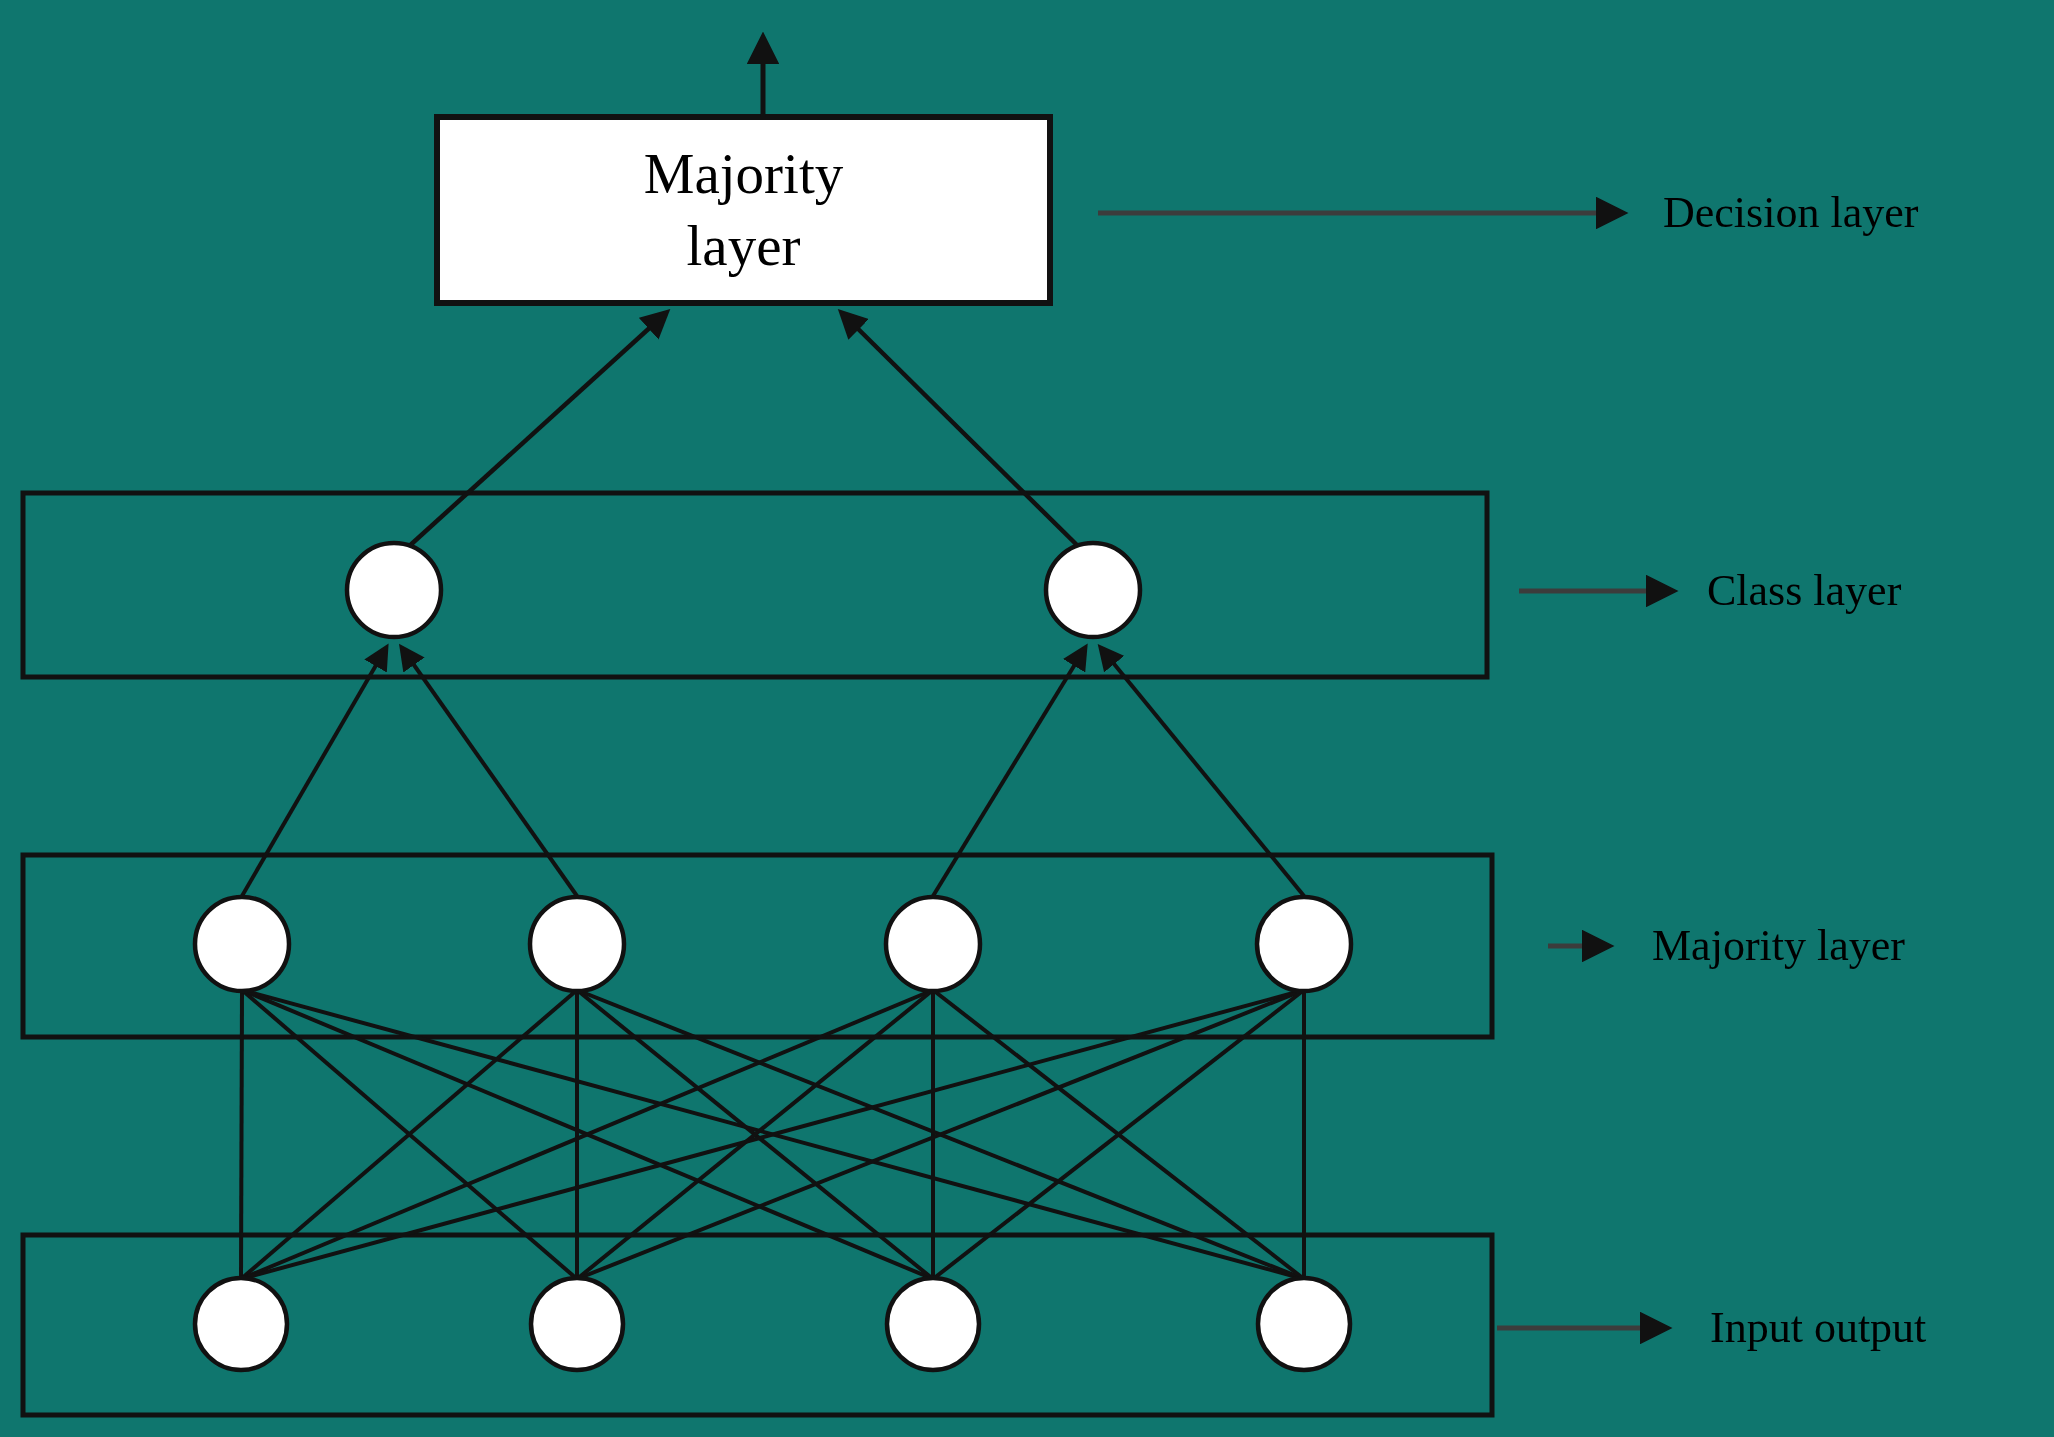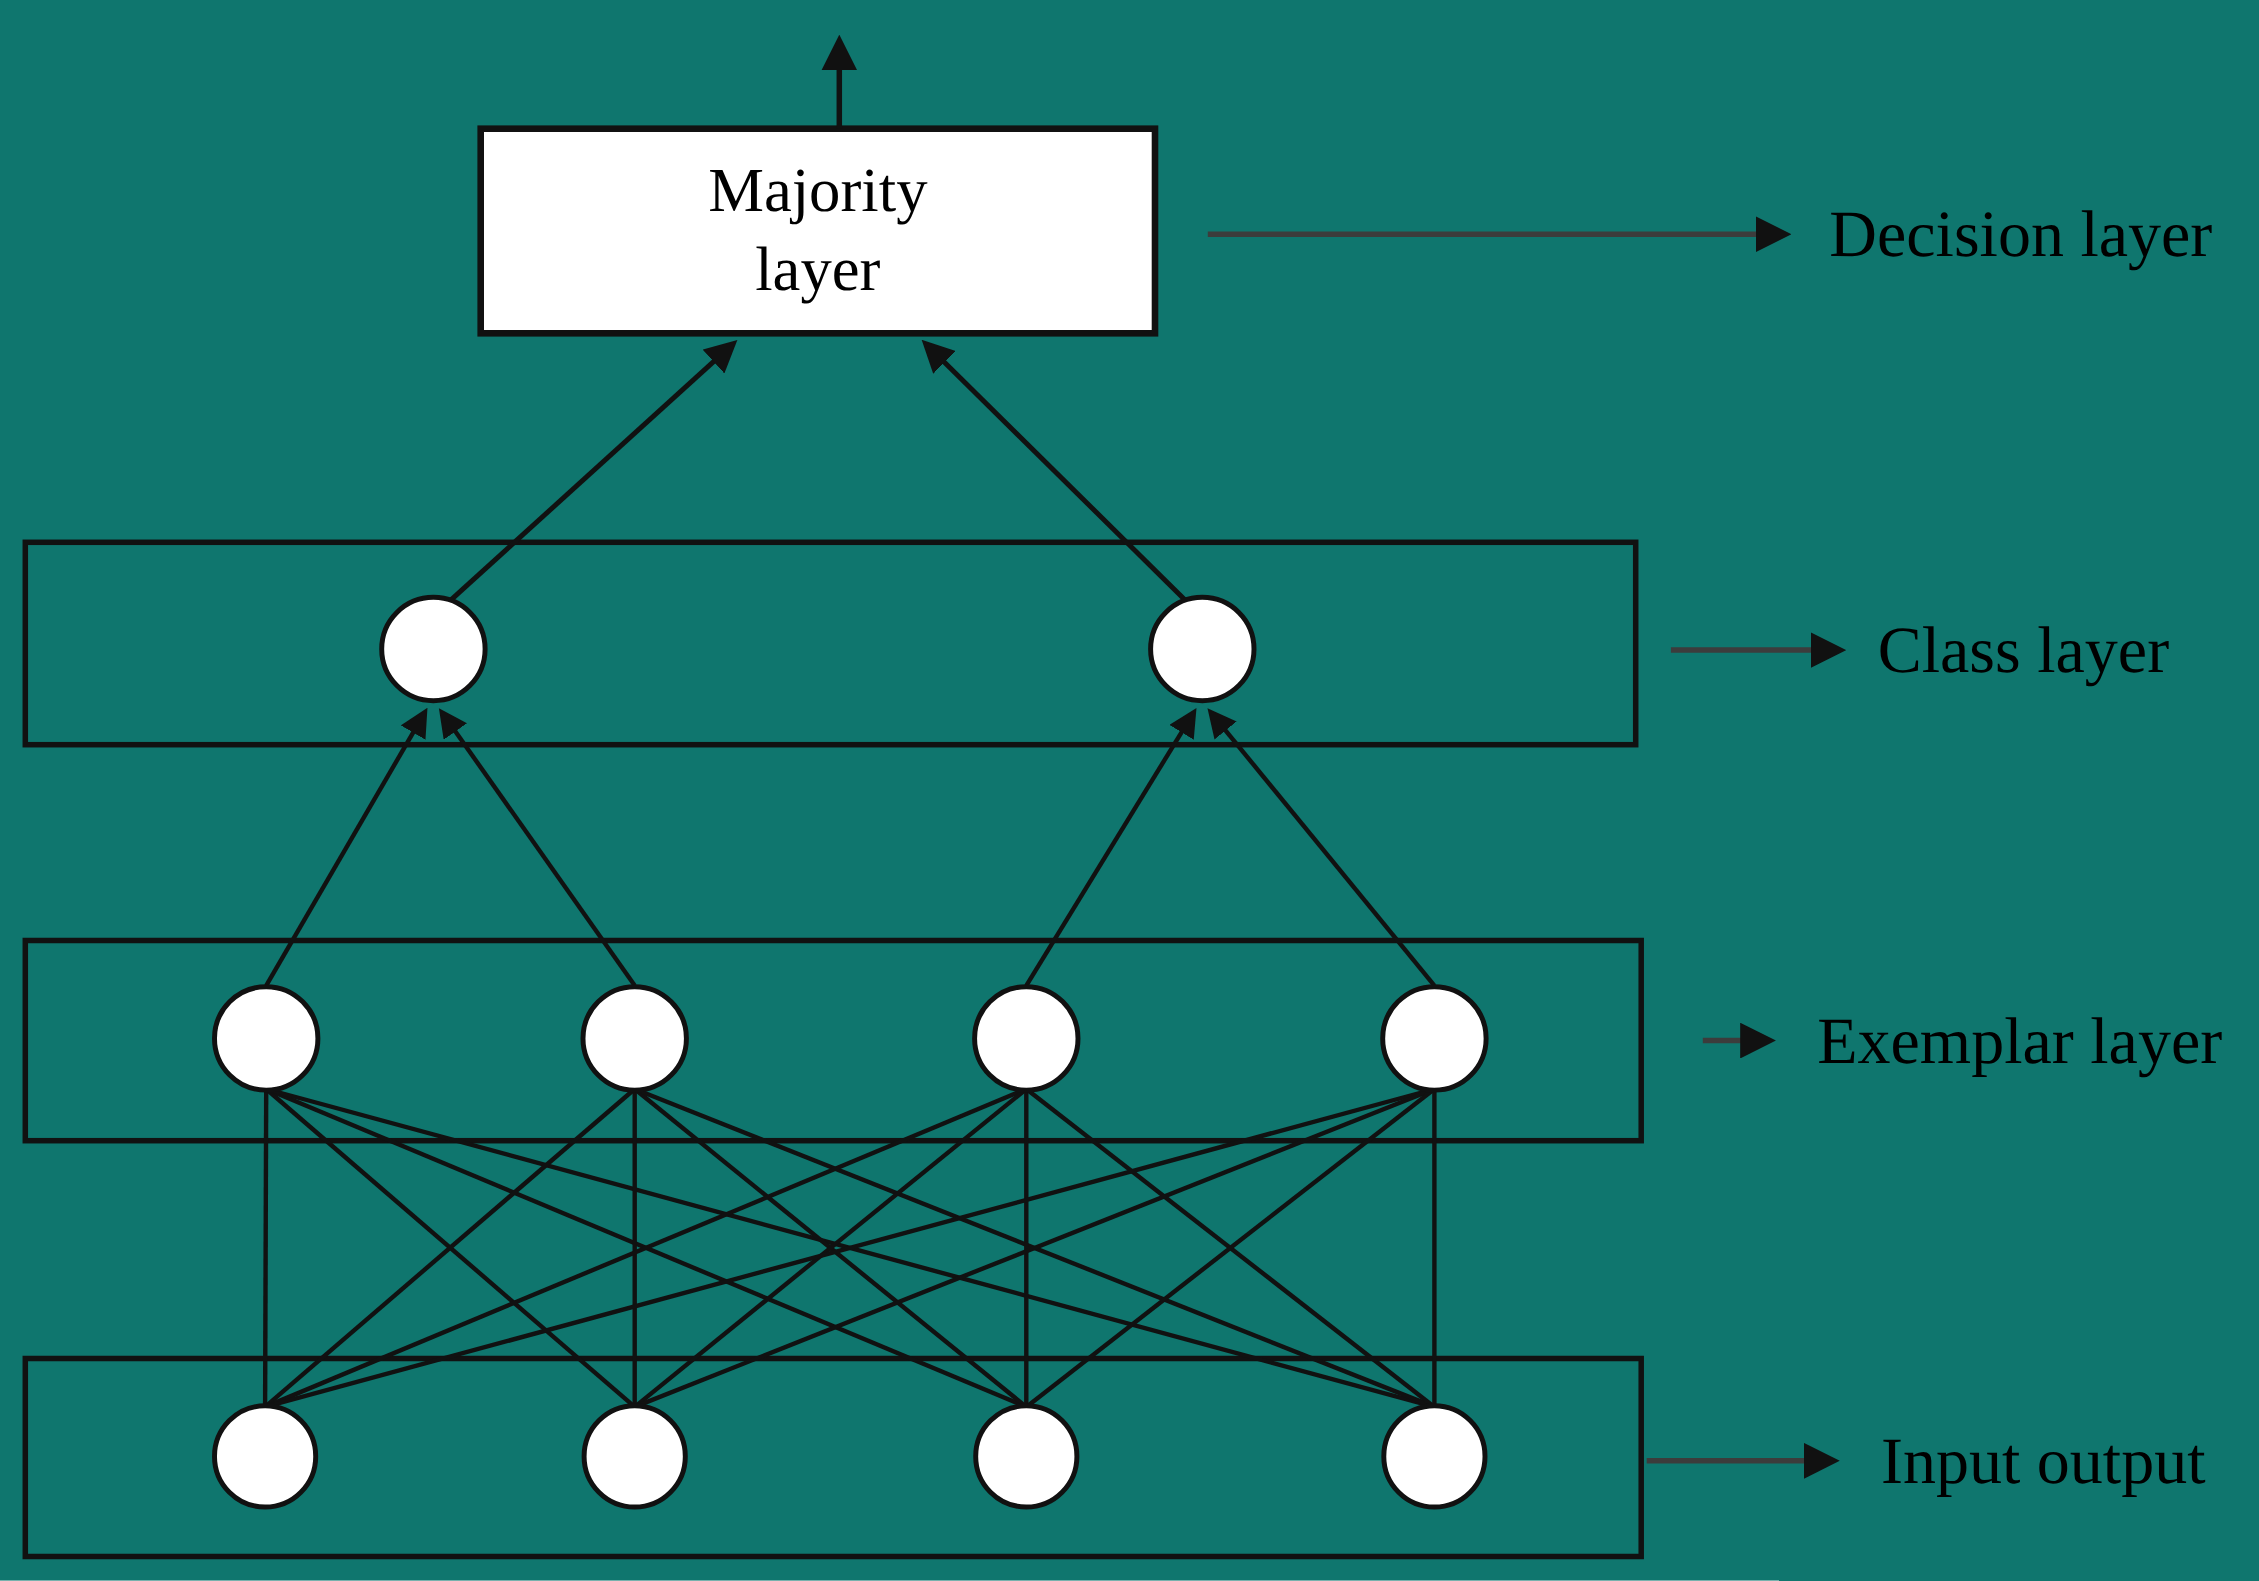--- a/index.html
+++ b/index.html
@@ -16,21 +16,21 @@
     color: #000000;
     overflow: hidden;
   }
   .stage svg {
     position: absolute;
     left: 0;
     top: 0;
   }
   .lbl {
     position: absolute;
-    font-size: 60px;
+    font-size: 44px;
     line-height: 66px;
     white-space: nowrap;
     color: #000000;
     text-align: center;
   }
   .box-label {
     position: absolute;
     left: 437px;
     top: 117px;
     width: 613px;
@@ -126,16 +126,16 @@
     </g>
   </svg>
 
   <div class="box-label">
     <span>Majority</span>
     <span>layer</span>
   </div>
 
   <div class="lbl lbl-decision">Decision layer</div>
   <div class="lbl lbl-class">Class layer</div>
-  <div class="lbl lbl-exemplar">Exemplar layer</div>
+  <div class="lbl lbl-exemplar">Majority layer</div>
   <div class="lbl lbl-input">Input output</div>
 
 </div>
 
 </body></html>

